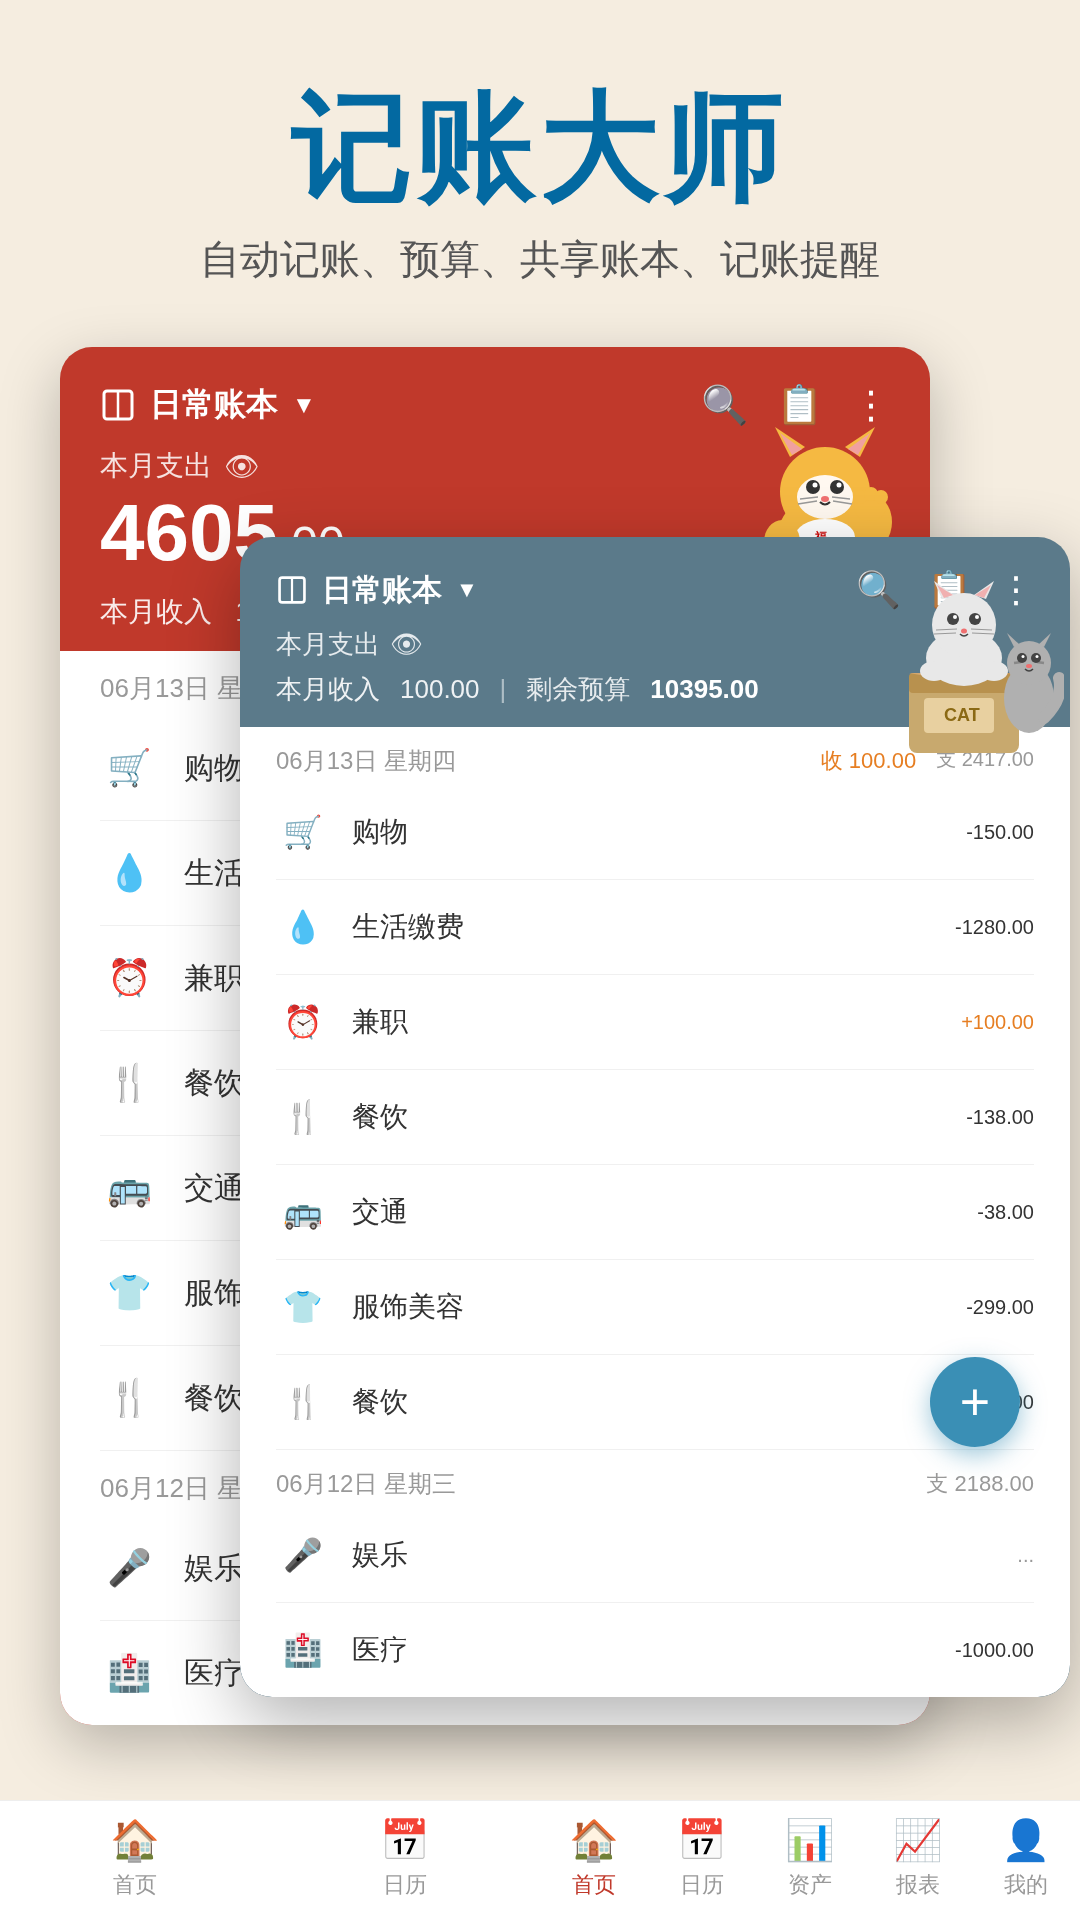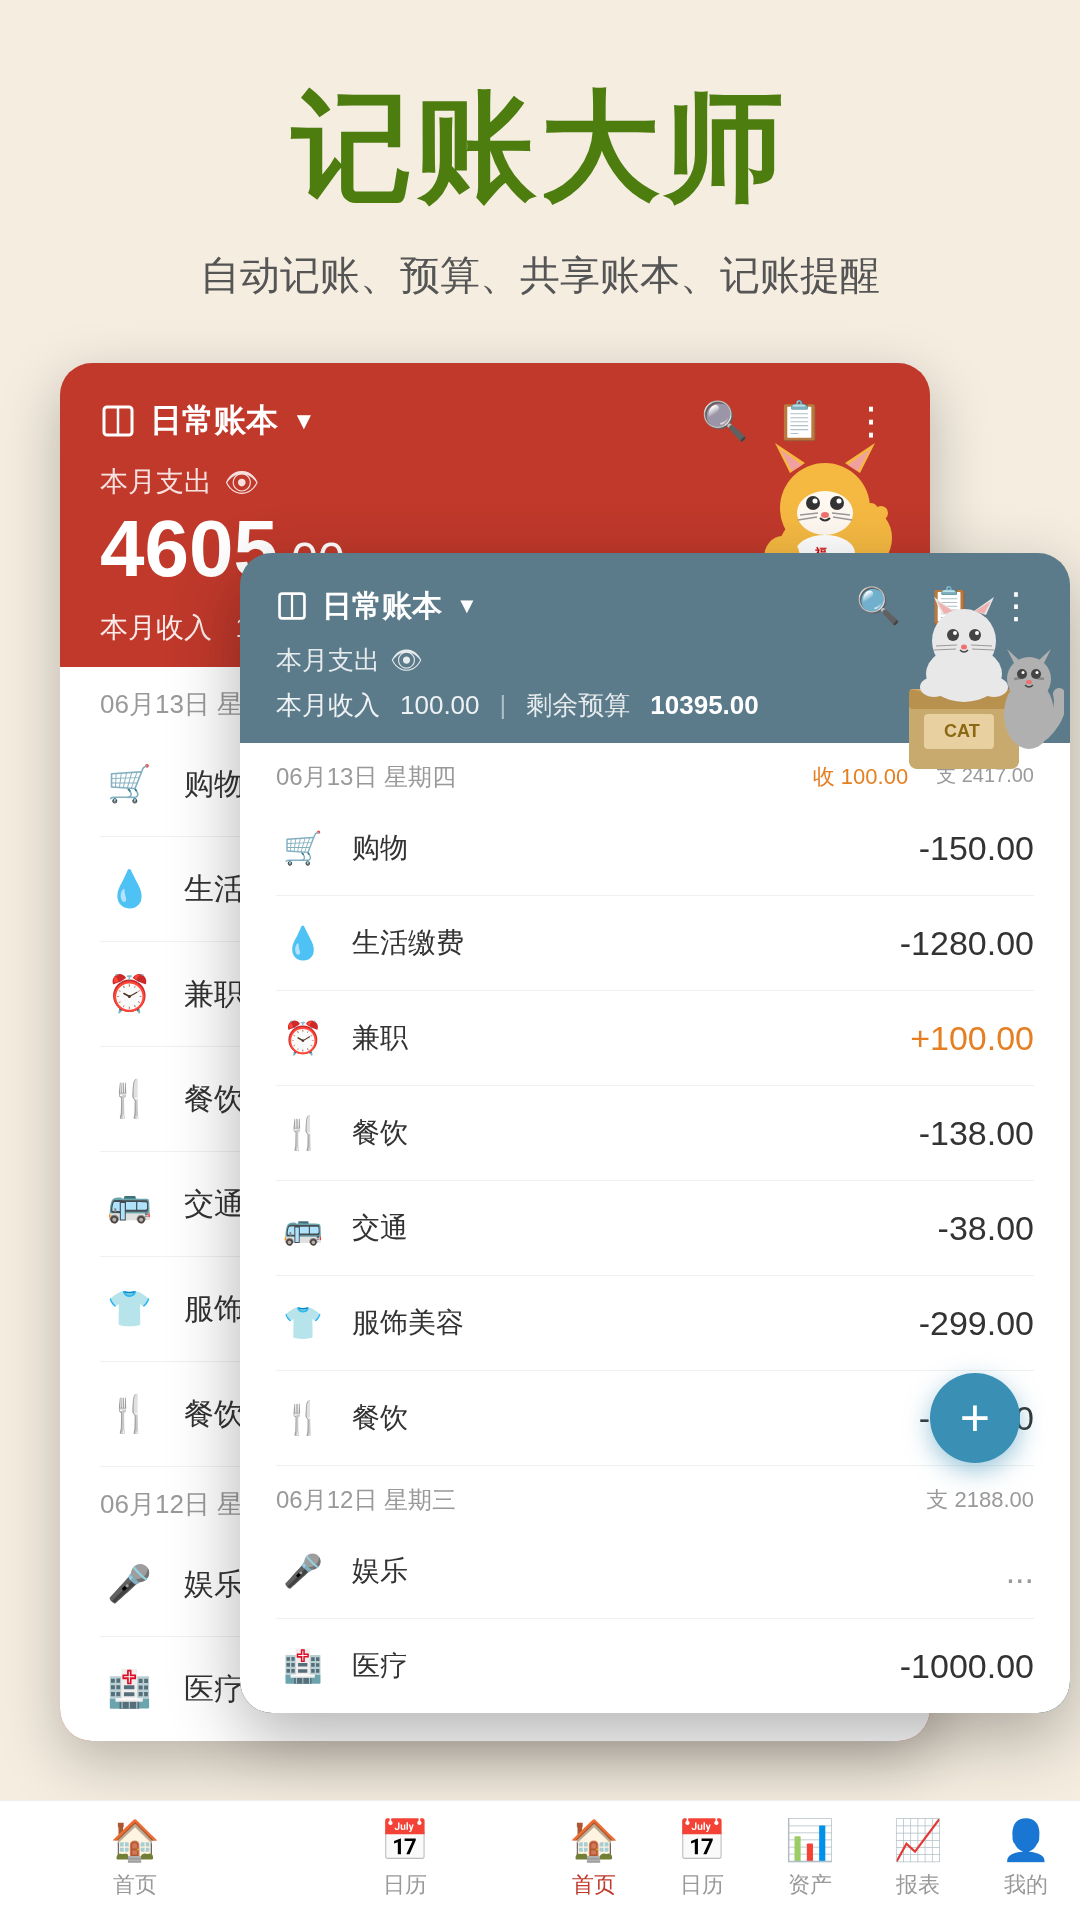--- a/index.html
+++ b/index.html
@@ -13,28 +13,28 @@
     }
 
     
     .header-section {
       text-align: center;
       padding: 80px 40px 60px;
     }
     .app-title {
       font-size: 120px;
       font-weight: 900;
-      color: #4d7c0f;
+      color: #0369a1;
       line-height: 1.1;
       letter-spacing: 4px;
     }
     .app-subtitle {
       font-size: 40px;
       color: #555;
-      margin-top: 36px;
+      margin-top: 20px;
       font-weight: 400;
     }
 
     
     .cards-container {
       position: relative;
       width: 100%;
       padding: 0 88px;
       height: 1370px;
     }
@@ -215,21 +215,21 @@
     .front-date-header {
       display: flex;
       justify-content: space-between;
       align-items: center;
       padding: 18px 0 8px;
       color: #999;
       font-size: 24px;
     }
     .front-date-amounts {
       display: flex;
-      gap: 28px;
+      gap: 20px;
     }
     .front-list-item {
       display: flex;
       align-items: center;
       padding: 20px 0;
       border-bottom: 1px solid #f0f0f0;
     }
     .front-list-item:last-child { border-bottom: none; }
     .front-list-icon {
       width: 54px;
@@ -241,21 +241,21 @@
       color: #666;
       margin-right: 22px;
       flex-shrink: 0;
     }
     .front-list-label {
       font-size: 28px;
       color: #333;
       flex: 1;
     }
     .front-list-amount {
-      font-size: 34px;
+      font-size: 20px;
       color: #333;
     }
     .front-list-amount.pos { color: #e67e22; }
 
     
     .fab-button {
       position: absolute;
       bottom: 270px;
       right: 60px;
       width: 90px;

